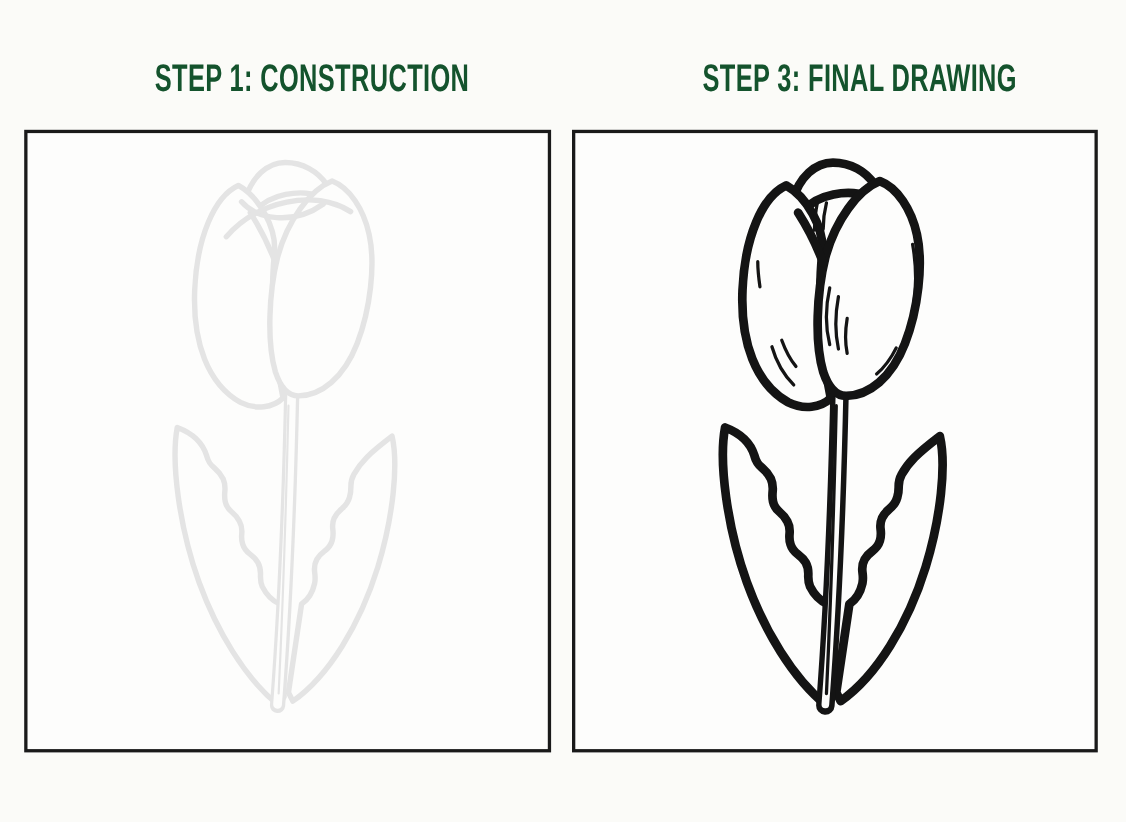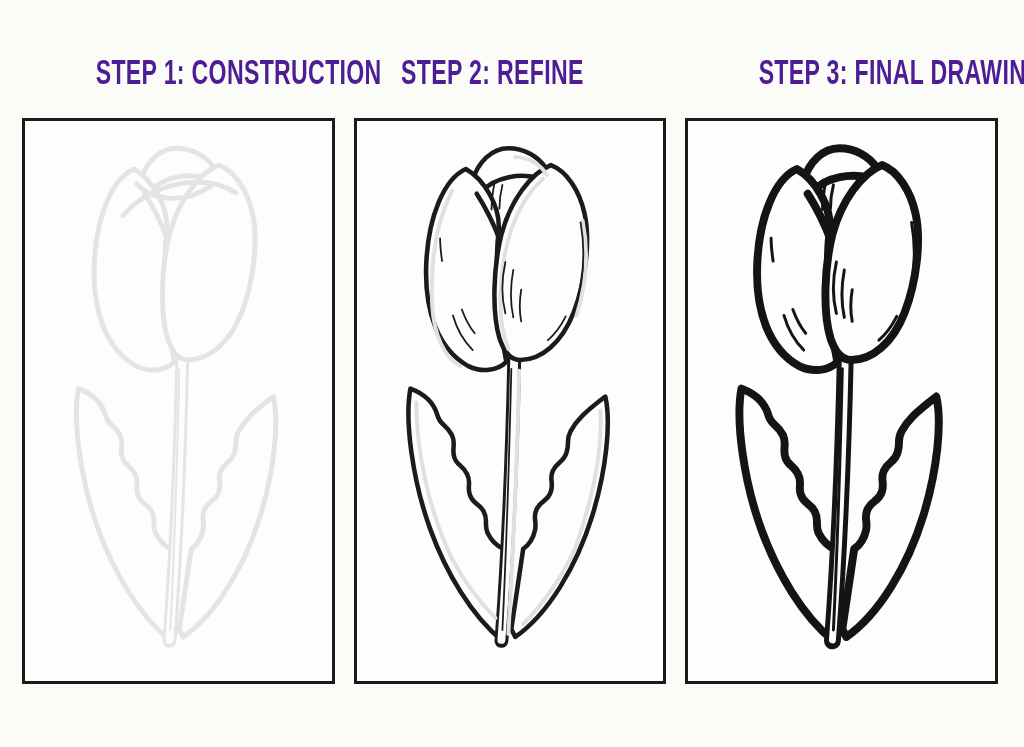--- a/index.html
+++ b/index.html
@@ -8,22 +8,22 @@
     width:1024px;height:747px;overflow:hidden;
     background:#fbfbf8;
     font-family:"Liberation Sans", sans-serif;
   }
   .poster{width:1024px;height:747px;position:relative;padding-top:50px;box-sizing:border-box;}
   .steps{display:flex;gap:19px;padding:0 26px 0 22px;}
   .step{flex:1;min-width:0;}
   .step-heading{
     margin:0 0 24px 0;
     height:44px;line-height:44px;
-    text-align:left;white-space:nowrap;
-    color:#4c1d95;
+    text-align:right;white-space:nowrap;
+    color:#14532d;
   }
   .step-heading .hd-text{
     display:inline-block;
     font-size:35px;font-weight:700;letter-spacing:.5px;
     transform:scaleX(.66);transform-origin:center;
   }
   .panel{
     height:566px;
     background:#fdfdfc;
     border:3px solid #1a1a1a;
@@ -100,34 +100,20 @@
         <span class="hd-text">STEP 1: CONSTRUCTION</span>
       </h2>
       <div class="panel">
         <svg class="tulip" viewBox="0 0 310 565" preserveAspectRatio="xMidYMid meet" style="color: rgb(228, 228, 228);">
           <use href="#tulip-main"></use>
           <use href="#tulip-extra"></use>
         </svg>
       </div>
     </section>
 
-    <section class="step step--refine">
-      <h2 class="step-heading">
-        <span class="hd-text">STEP 2: REFINE</span>
-      </h2>
-      <div class="panel">
-        <svg class="tulip" viewBox="0 0 310 565" preserveAspectRatio="xMidYMid meet" style="color: rgb(27, 27, 27);">
-          <use href="#tulip-main"></use>
-          <g style="color: rgb(224, 224, 224);">
-            <use href="#tulip-ghost"></use>
-          </g>
-          <use href="#tulip-details"></use>
-        </svg>
-      </div>
-    </section>
 
     <section class="step step--final">
       <h2 class="step-heading">
         <span class="hd-text">STEP 3: FINAL DRAWING</span>
       </h2>
       <div class="panel">
         <svg class="tulip" viewBox="0 0 310 565" preserveAspectRatio="xMidYMid meet" style="color: rgb(20, 20, 20);">
           <use href="#tulip-main"></use>
           <use href="#tulip-details"></use>
         </svg>

